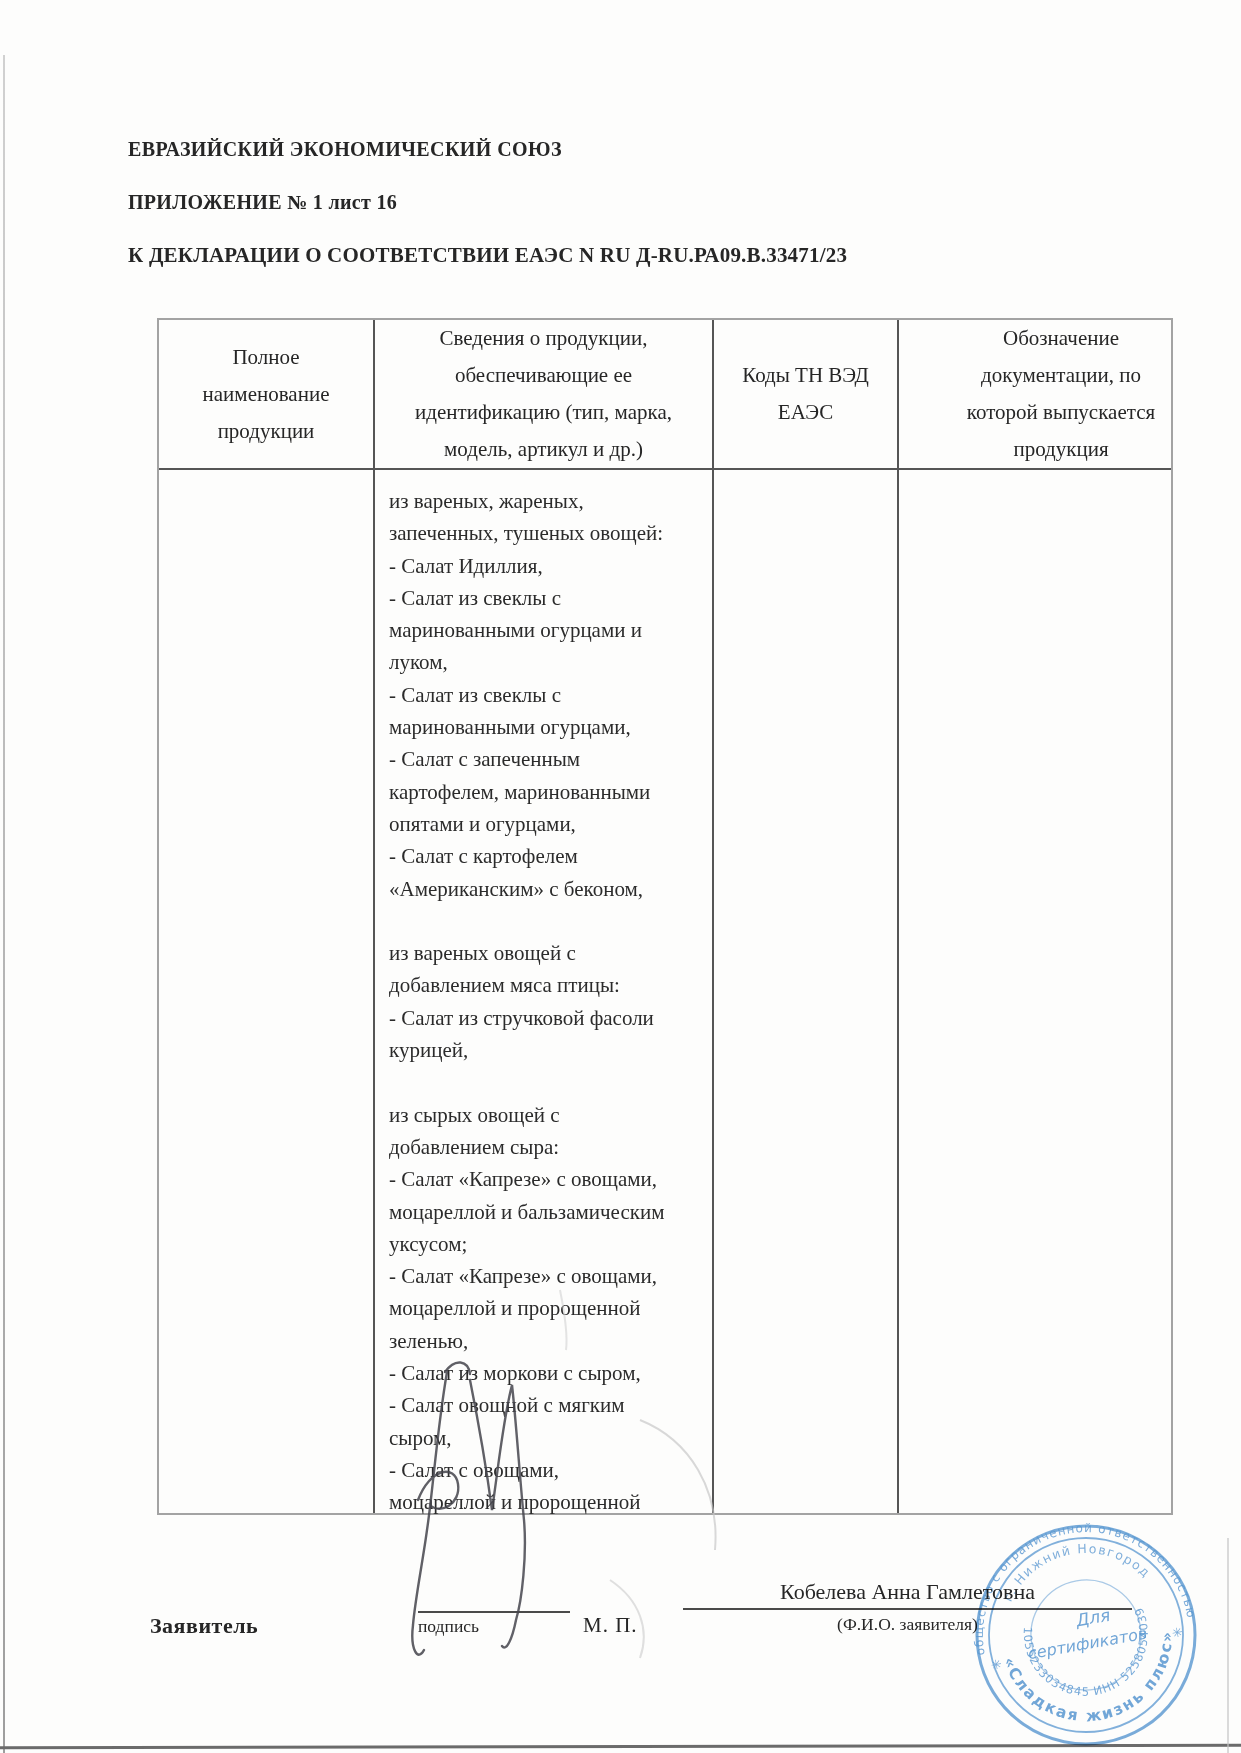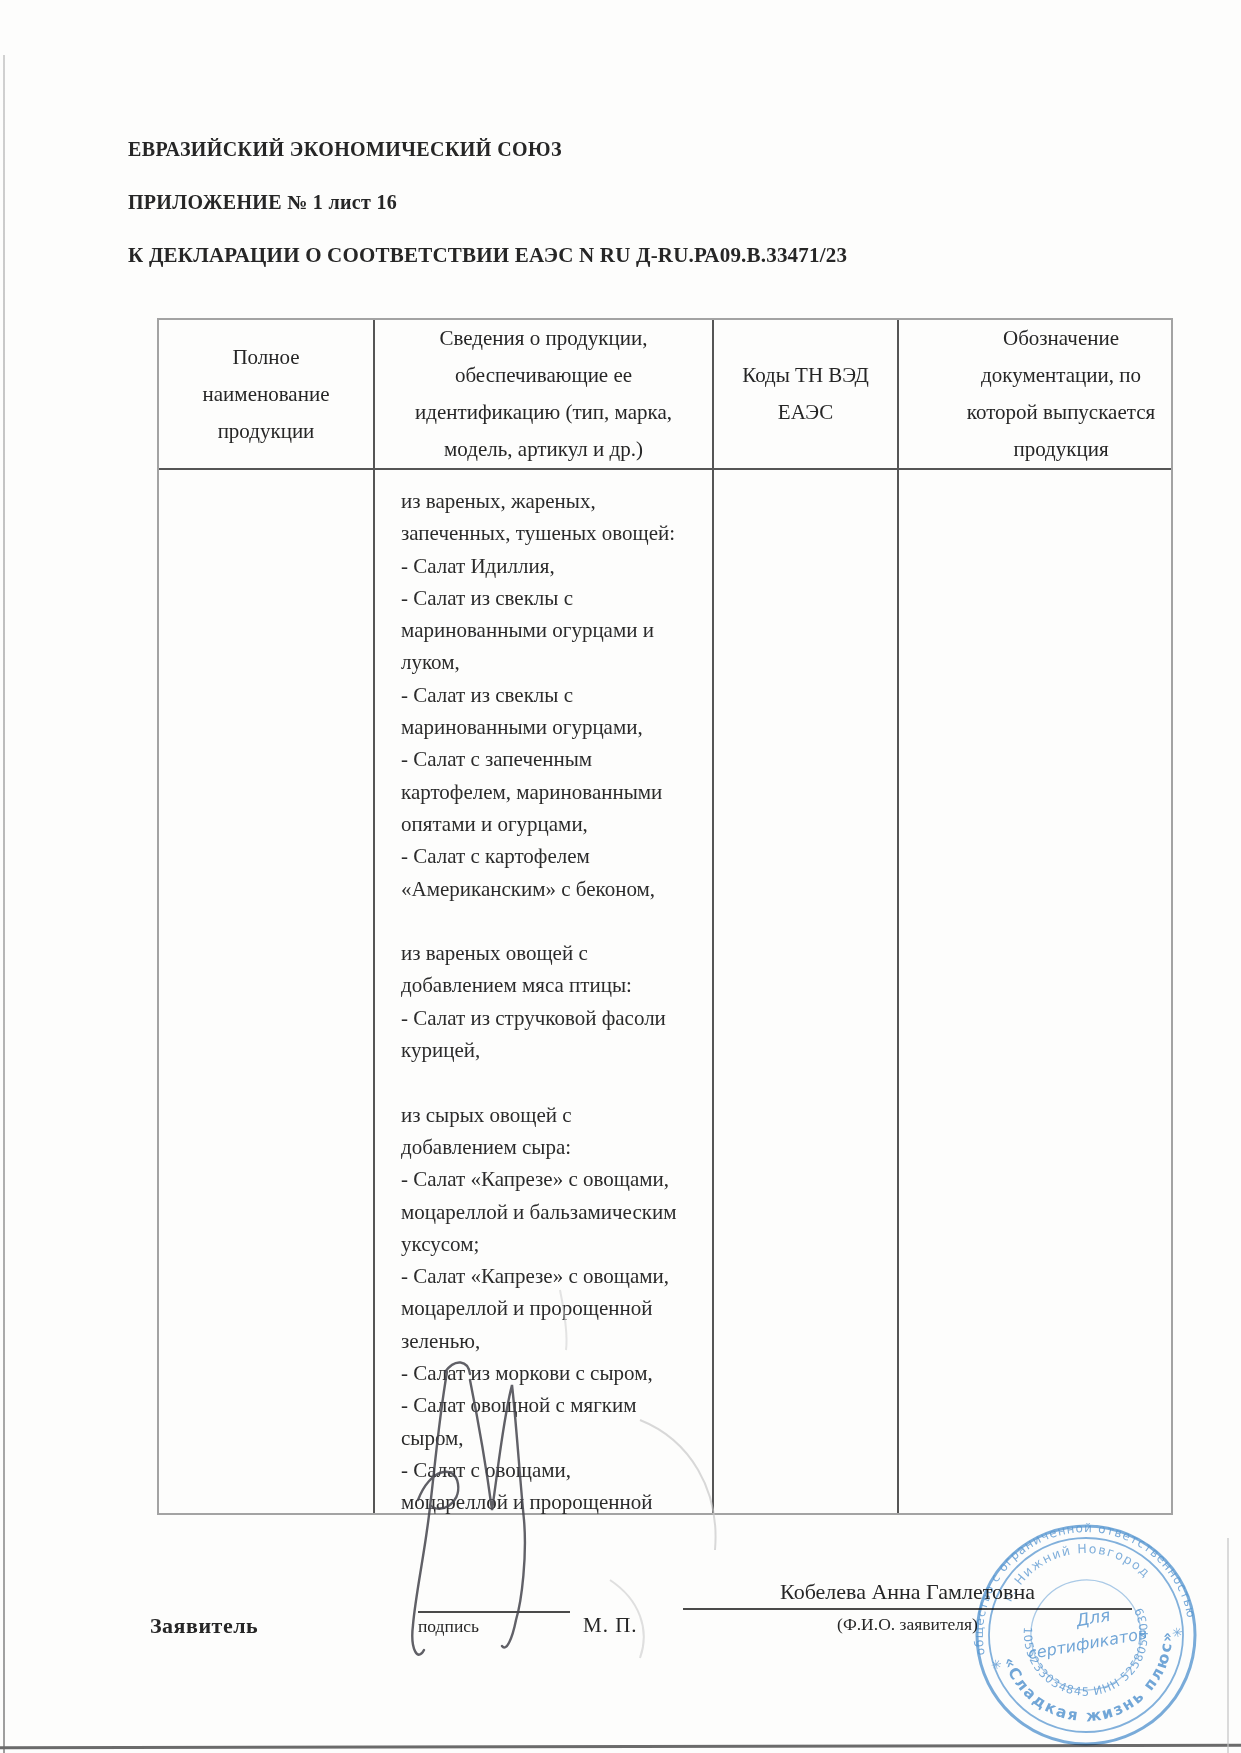--- a/index.html
+++ b/index.html
@@ -20,21 +20,21 @@
   .doc-table{left:128px;top:318px;width:1016px;height:1197px;border:2px solid #a3a3a3;box-sizing:border-box;margin-left:29px;}
   .vline{position:absolute;top:0;width:2px;height:100%;background:#555;}
   .v1{left:214px;} .v2{left:553px;} .v3{left:738px;}
   .hline{position:absolute;left:0;top:148px;width:100%;height:2px;background:#555;}
   .th{position:absolute;top:0;height:148px;display:flex;align-items:center;justify-content:center;
       text-align:center;font-size:21px;line-height:37px;white-space:pre-line;box-sizing:border-box;}
   .th1{left:0;width:214px;}
   .th2{left:216px;width:337px;}
   .th3{left:555px;width:183px;}
   .th4{left:740px;width:324px;}
-  .body-cell{position:absolute;left:216px;top:150px;width:326px;padding:15px 4px 0 26px;
+  .body-cell{position:absolute;left:216px;top:150px;width:326px;padding:15px 4px 0 14px;
       font-size:21px;line-height:32.3px;white-space:pre-line;box-sizing:border-box;color:#2b2b2b;}
   
   .applicant{left:150px;top:1574px;font-size:22px;font-weight:bold;letter-spacing:.5px;margin-top:39px;}
   .sig-line{left:418px;top:1611px;width:152px;height:2px;background:#4a4a4a;}
   .sig-caption{left:418px;top:1616px;width:152px;font-size:17.5px;font-family:Liberation Serif, serif;}
   .seal-caption{left:583px;top:1613px;font-size:21px;letter-spacing:1px;}
   .name-line{left:683px;top:1608px;width:449px;height:2px;background:#4a4a4a;}
   .name{left:683px;top:1579px;width:449px;text-align:center;font-size:22px;}
   .name-caption{left:683px;top:1614px;width:449px;text-align:center;font-size:17.5px;}
   .sig-svg{left:380px;top:1350px;z-index:3;}

